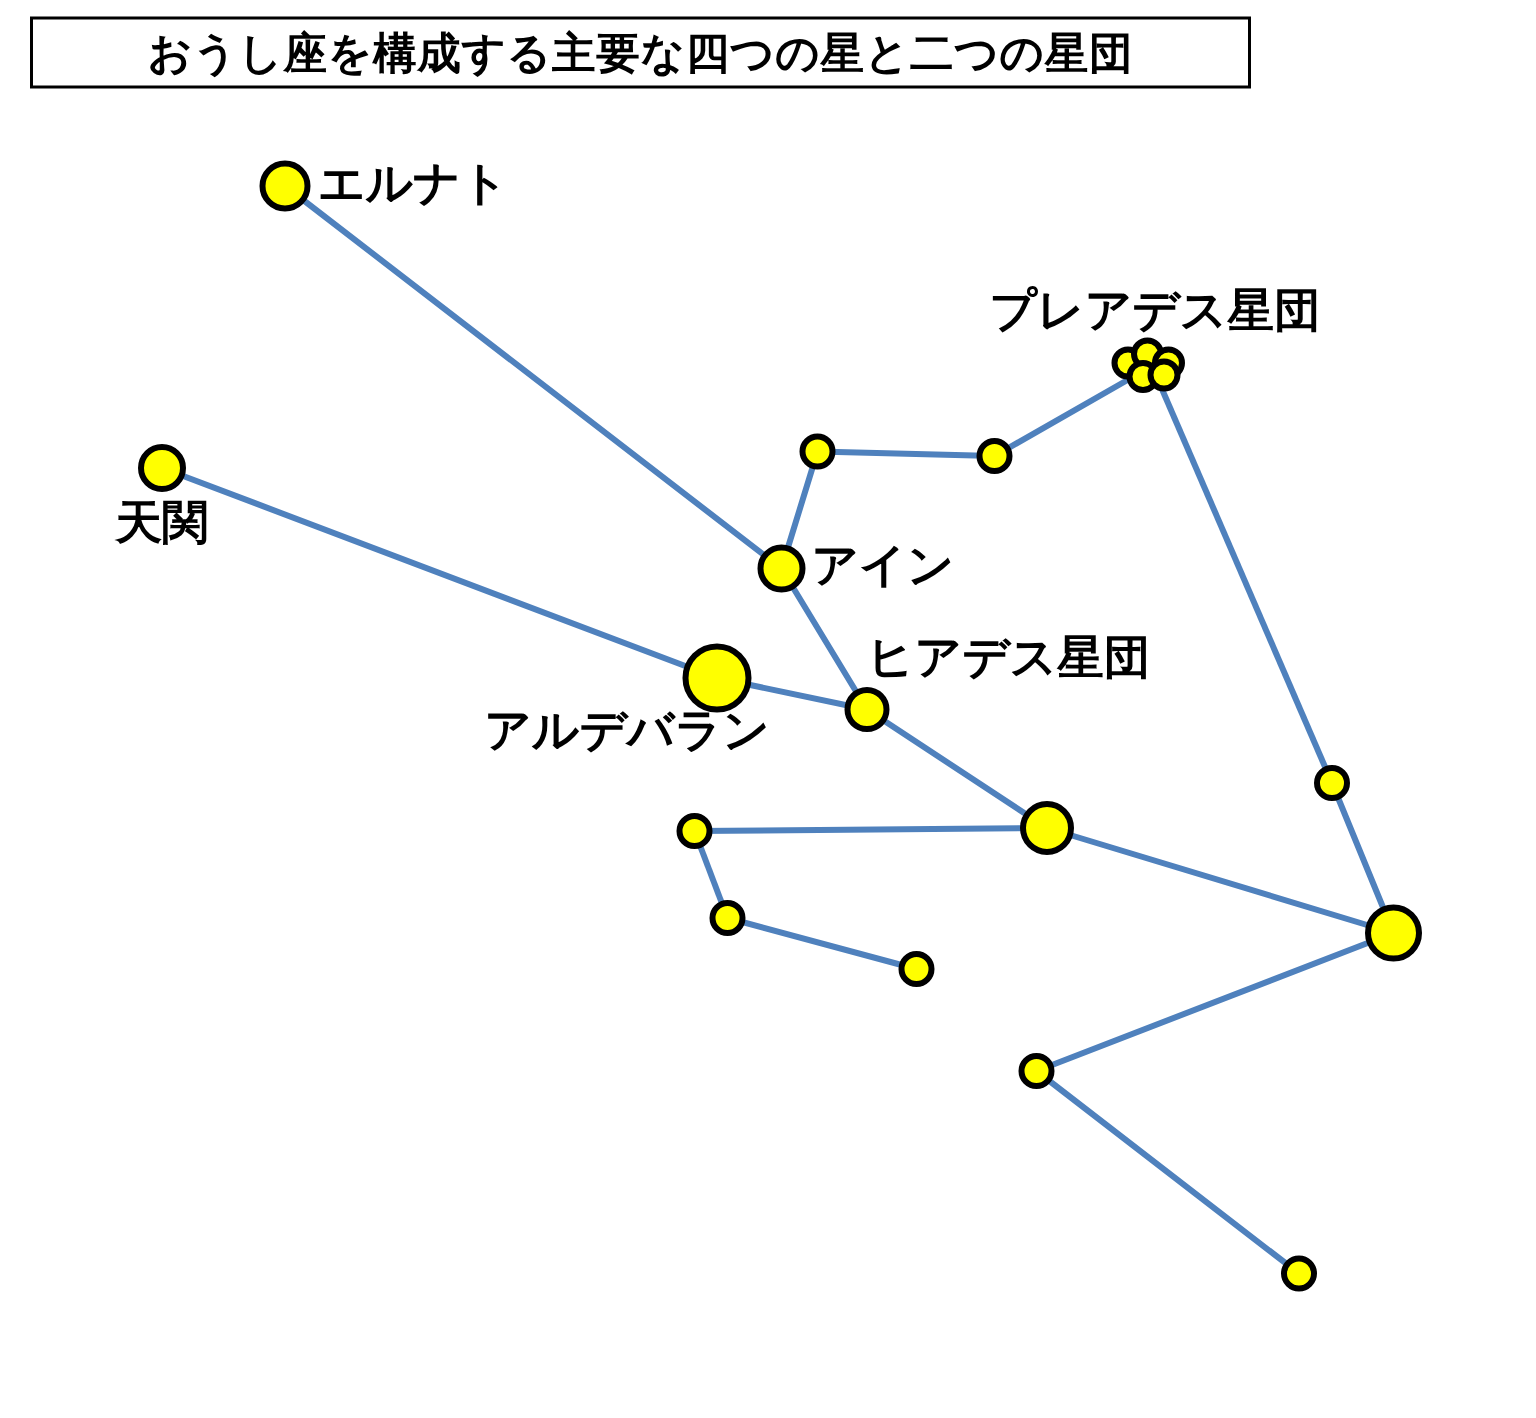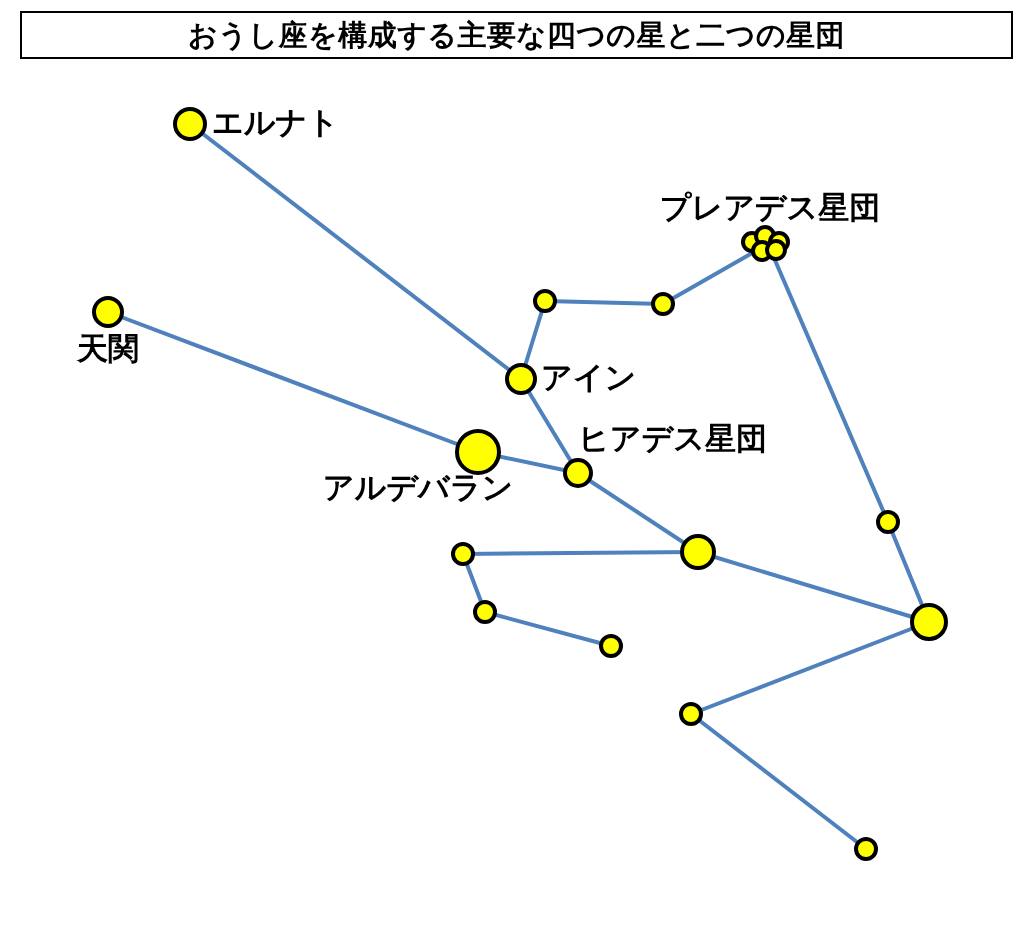--- a/index.html
+++ b/index.html
@@ -23,21 +23,21 @@
     width: 1024px;
     height: 945px;
     background: #ffffff;
   }
 
   
   #title-box {
     position: absolute;
     left: 20px;
     top: 11px;
-    width: 993px;
+    width: 814px;
     height: 48px;
     box-sizing: border-box;
     border: 2px solid #000000;
     background: #ffffff;
     display: flex;
     align-items: center;
     justify-content: center;
   }
   #title-text {
     font-size: 29px;

